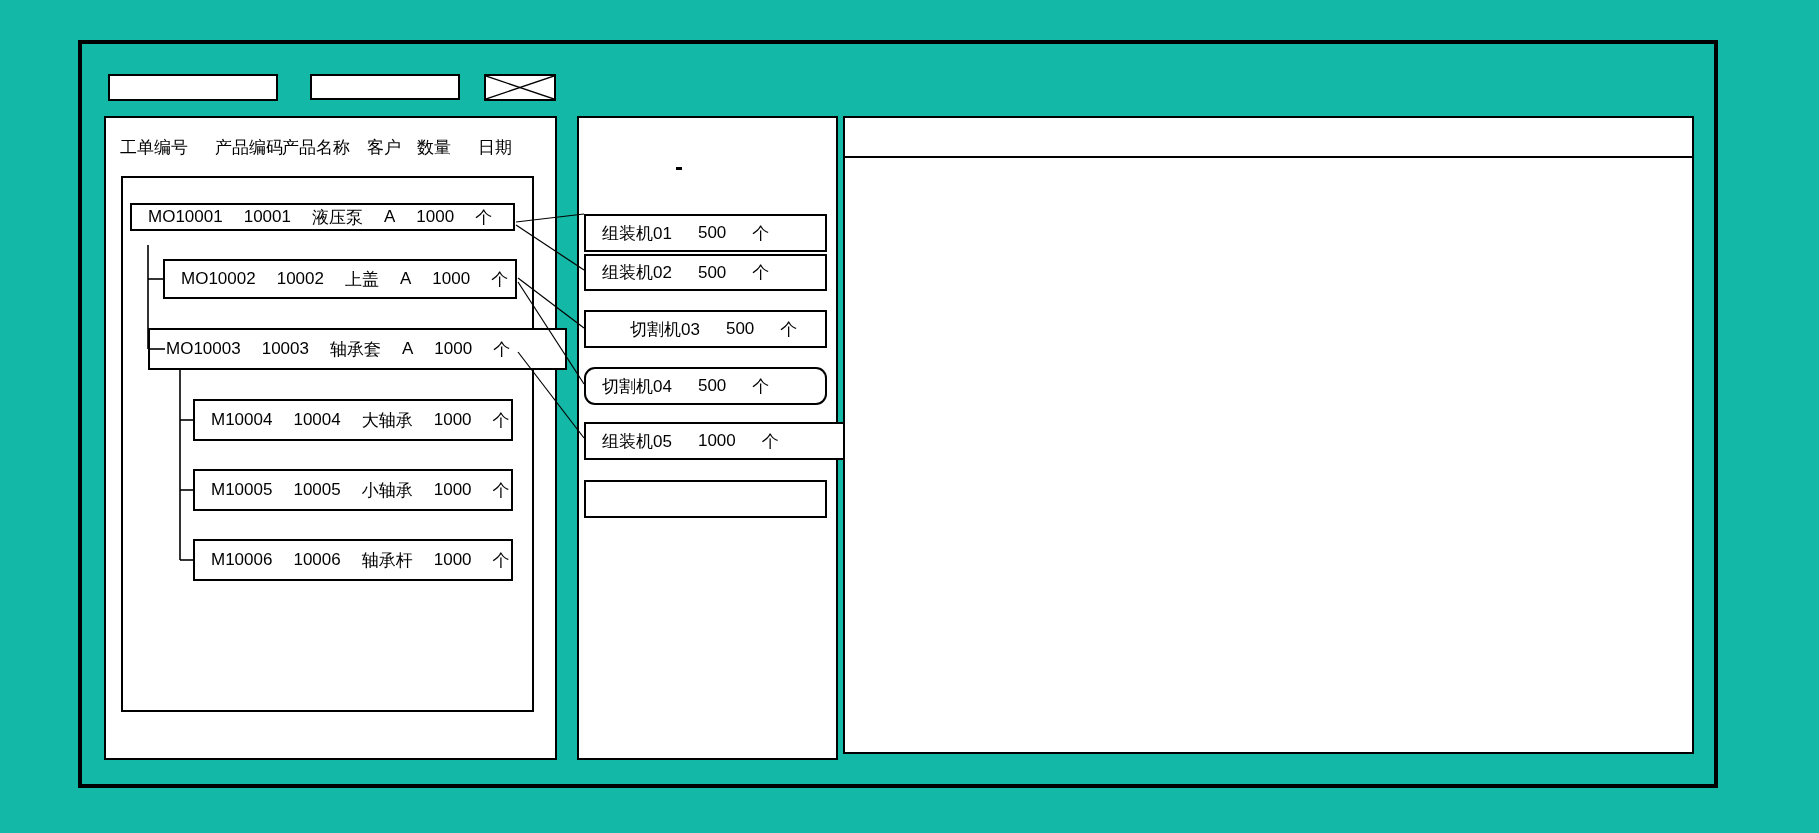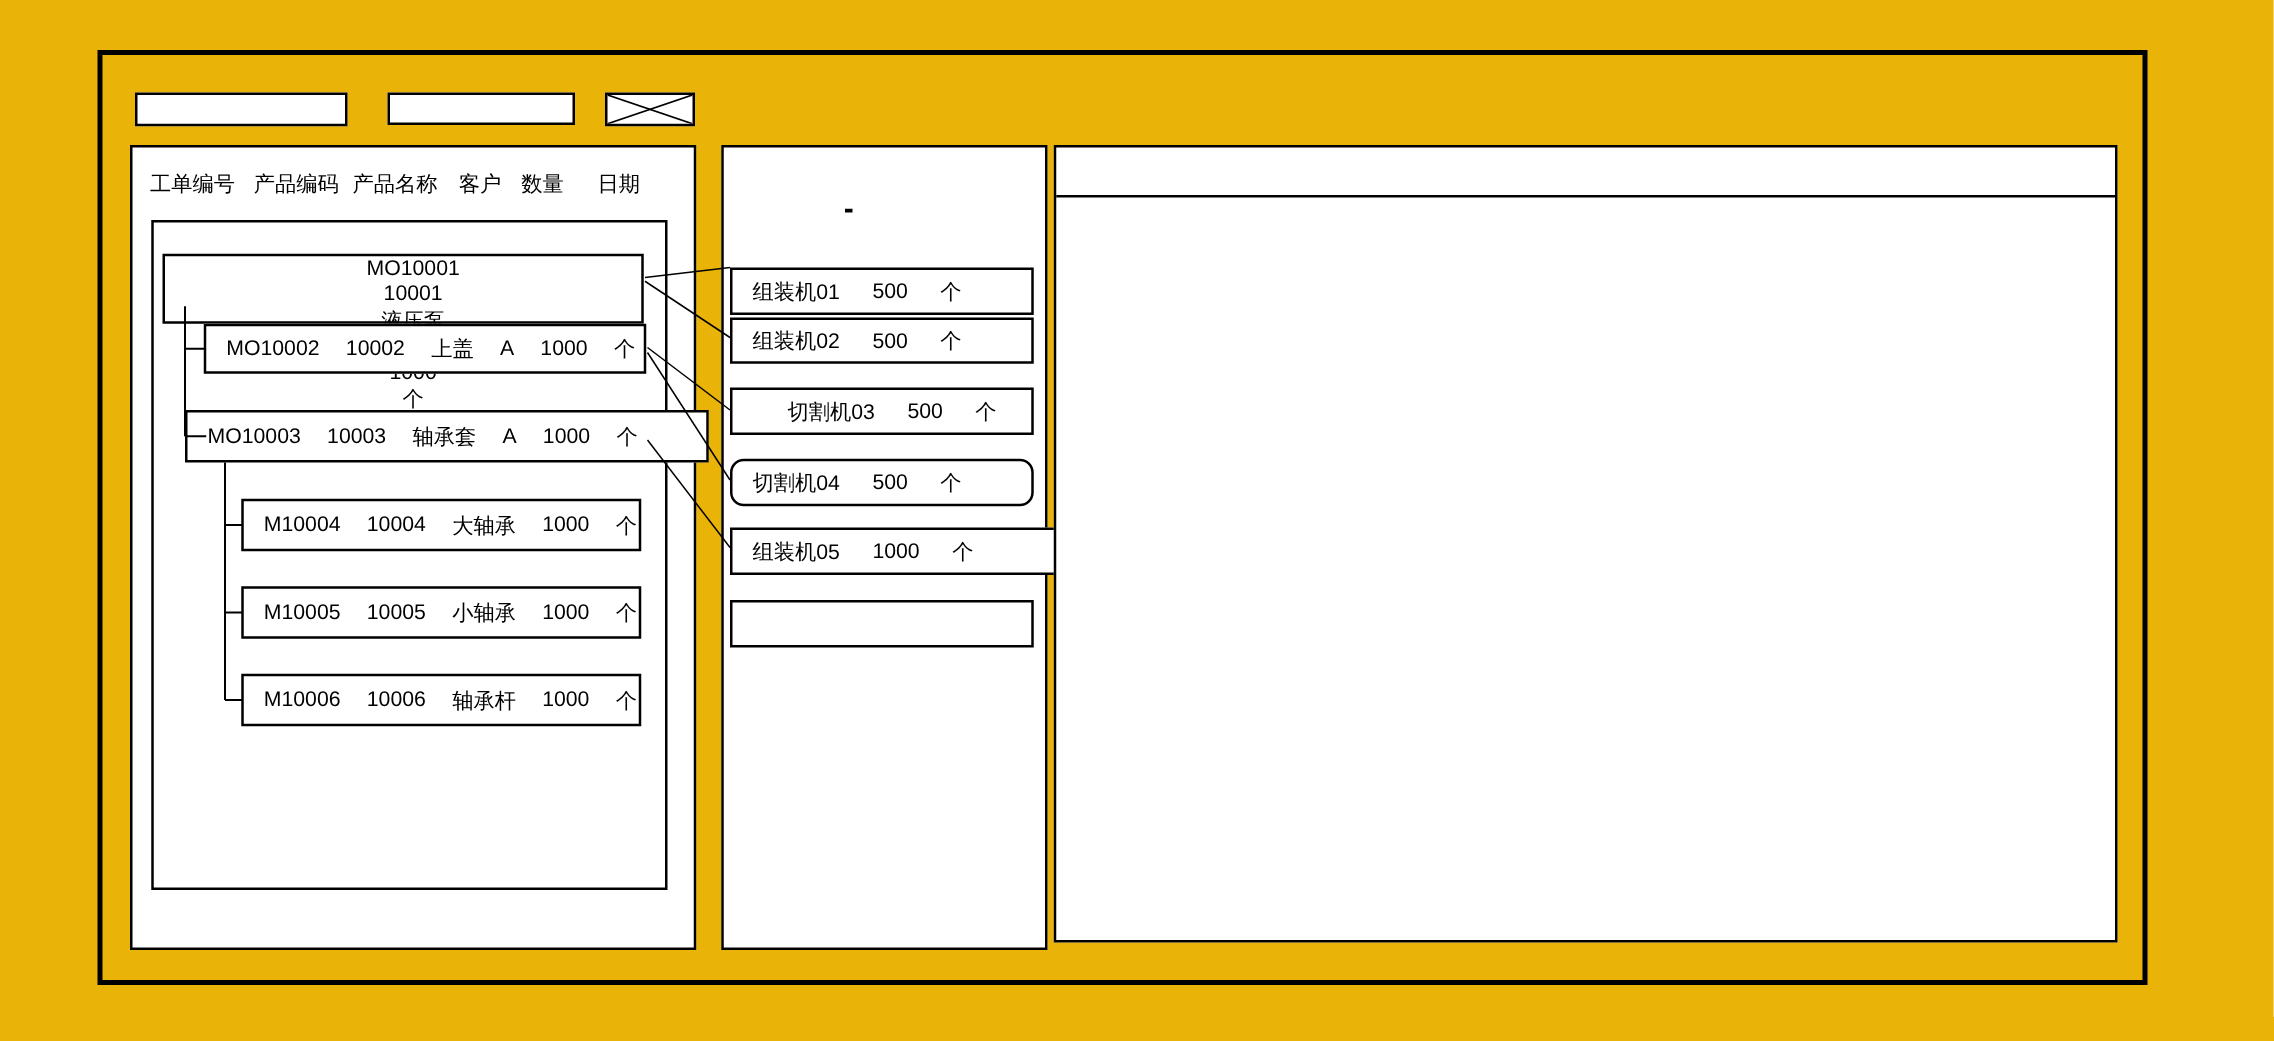--- a/index.html
+++ b/index.html
@@ -1,17 +1,17 @@
 <!DOCTYPE html>
 <html><head>
 <meta charset="utf-8">
 <style>
   html,body{margin:0;padding:0;background:#ffffff;}
   .canvas{
-    position:relative;width:1819px;height:833px;background:#eab308;
+    position:relative;width:1819px;height:833px;background:#14b8a6;
     font-family:"Liberation Sans","DejaVu Sans",sans-serif;color:#000;
     overflow:hidden;
   }
   .abs{position:absolute;box-sizing:border-box;}
   .outer-frame{left:78px;top:40px;width:1640px;height:748px;border:4px solid #000;}
   .top-rect{border:2px solid #000;background:#fff;}
   .rect1{left:108px;top:74px;width:170px;height:27px;}
   .rect2{left:310px;top:74px;width:150px;height:26px;}
   .imgbox{left:484px;top:74px;width:72px;height:27px;}
   .panel{border:2px solid #000;background:#fff;}
@@ -44,28 +44,28 @@
   <div class="abs top-rect rect2"></div>
   <div class="abs top-rect imgbox">
     <svg class="xmark" viewBox="0 0 68 23" preserveAspectRatio="none">
       <line x1="0" y1="0" x2="68" y2="23" stroke="#000" stroke-width="1.4"></line>
       <line x1="0" y1="23" x2="68" y2="0" stroke="#000" stroke-width="1.4"></line>
     </svg>
   </div>
 
   <div class="abs panel left-panel"></div>
   <span class="hdr" style="left:120px">工单编号</span>
-  <span class="hdr" style="left:203px">产品编码</span>
+  <span class="hdr" style="left:215px">产品编码</span>
   <span class="hdr" style="left:282px">产品名称</span>
   <span class="hdr" style="left:367px">客户</span>
   <span class="hdr" style="left:417px">数量</span>
   <span class="hdr" style="left:478px">日期</span>
   <div class="abs inner-container"></div>
 
-  <div class="abs order-box" style="left:130px;top:203px;width:385px;height:56px;flex-direction:column;">
+  <div class="abs order-box" style="left:130px;top:203px;width:385px;height:28px;">
     <span>MO10001</span>
     <span>10001</span>
     <span>液压泵</span>
     <span>A</span>
     <span>1000</span>
     <span>个</span>
   </div>
   <div class="abs order-box" style="left:163px;top:259px;width:354px;height:40px;">
     <span>MO10002</span>
     <span>10002</span>

